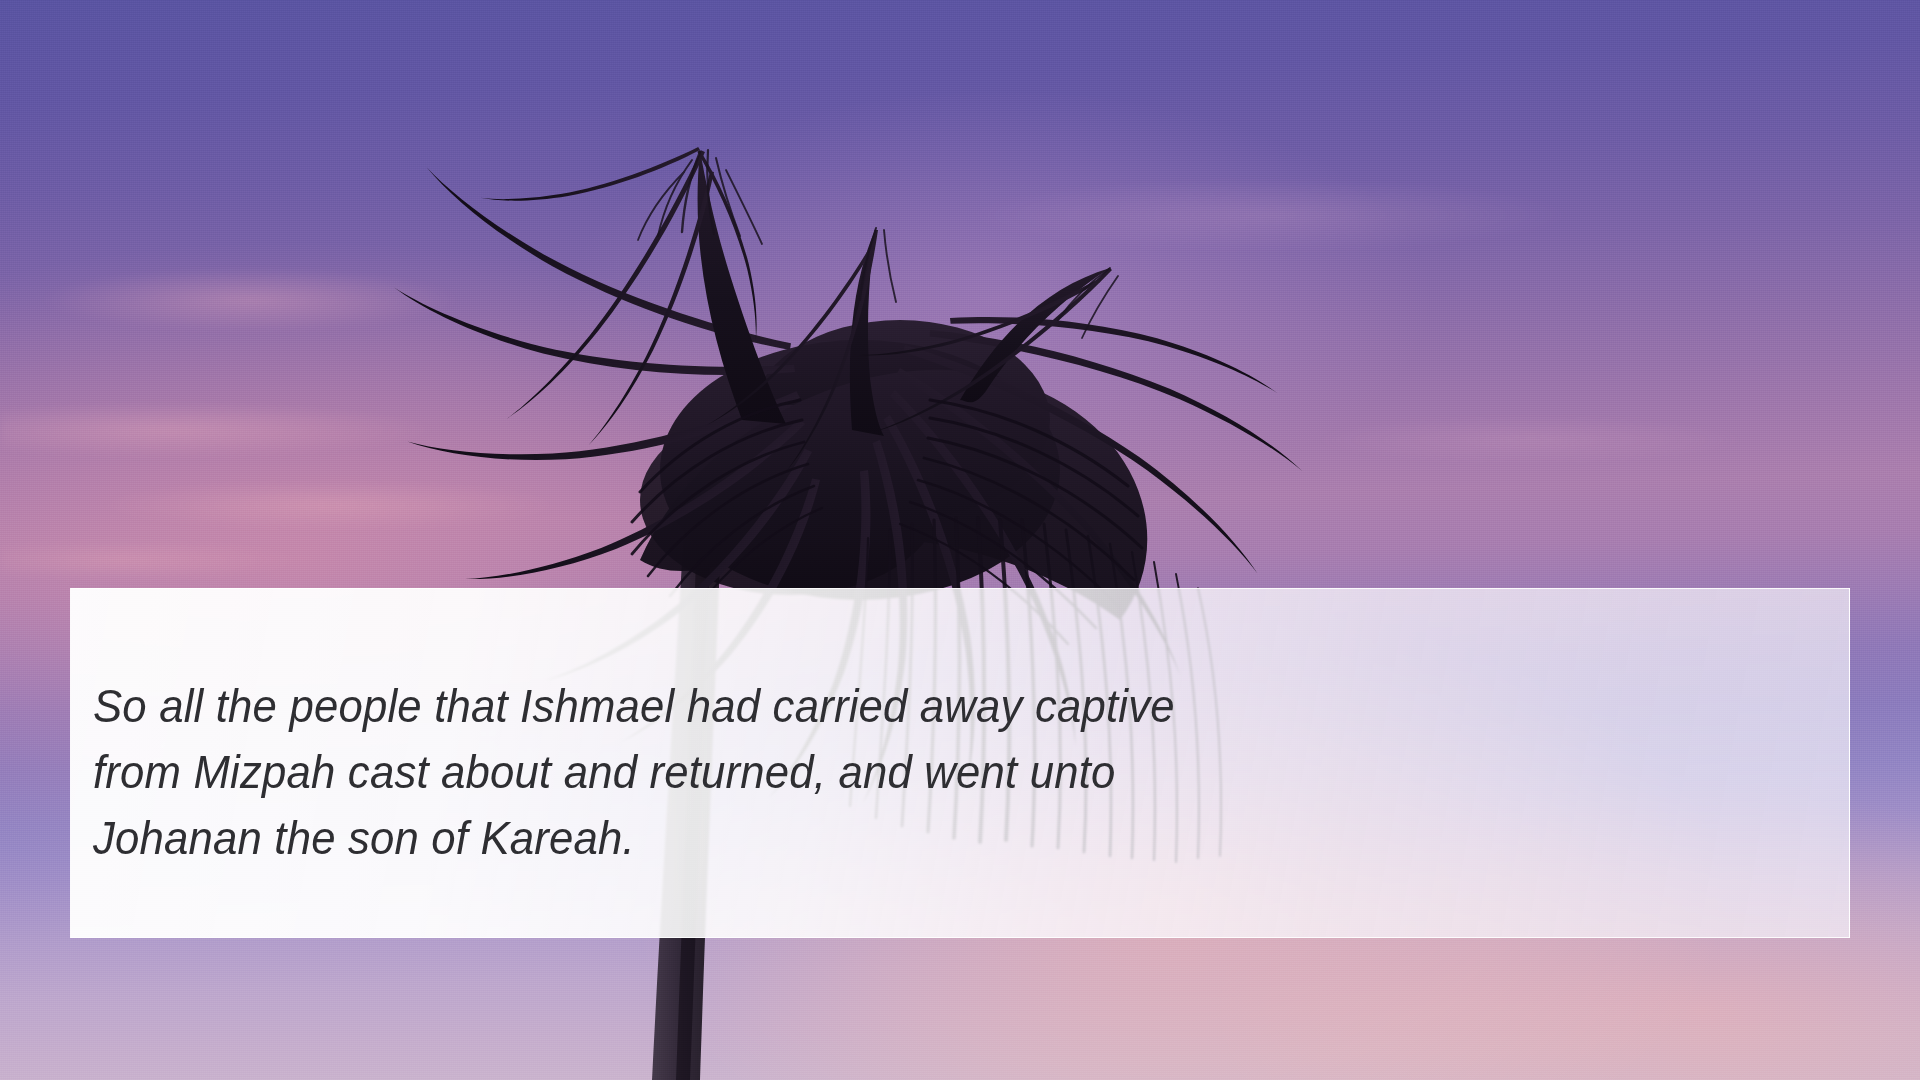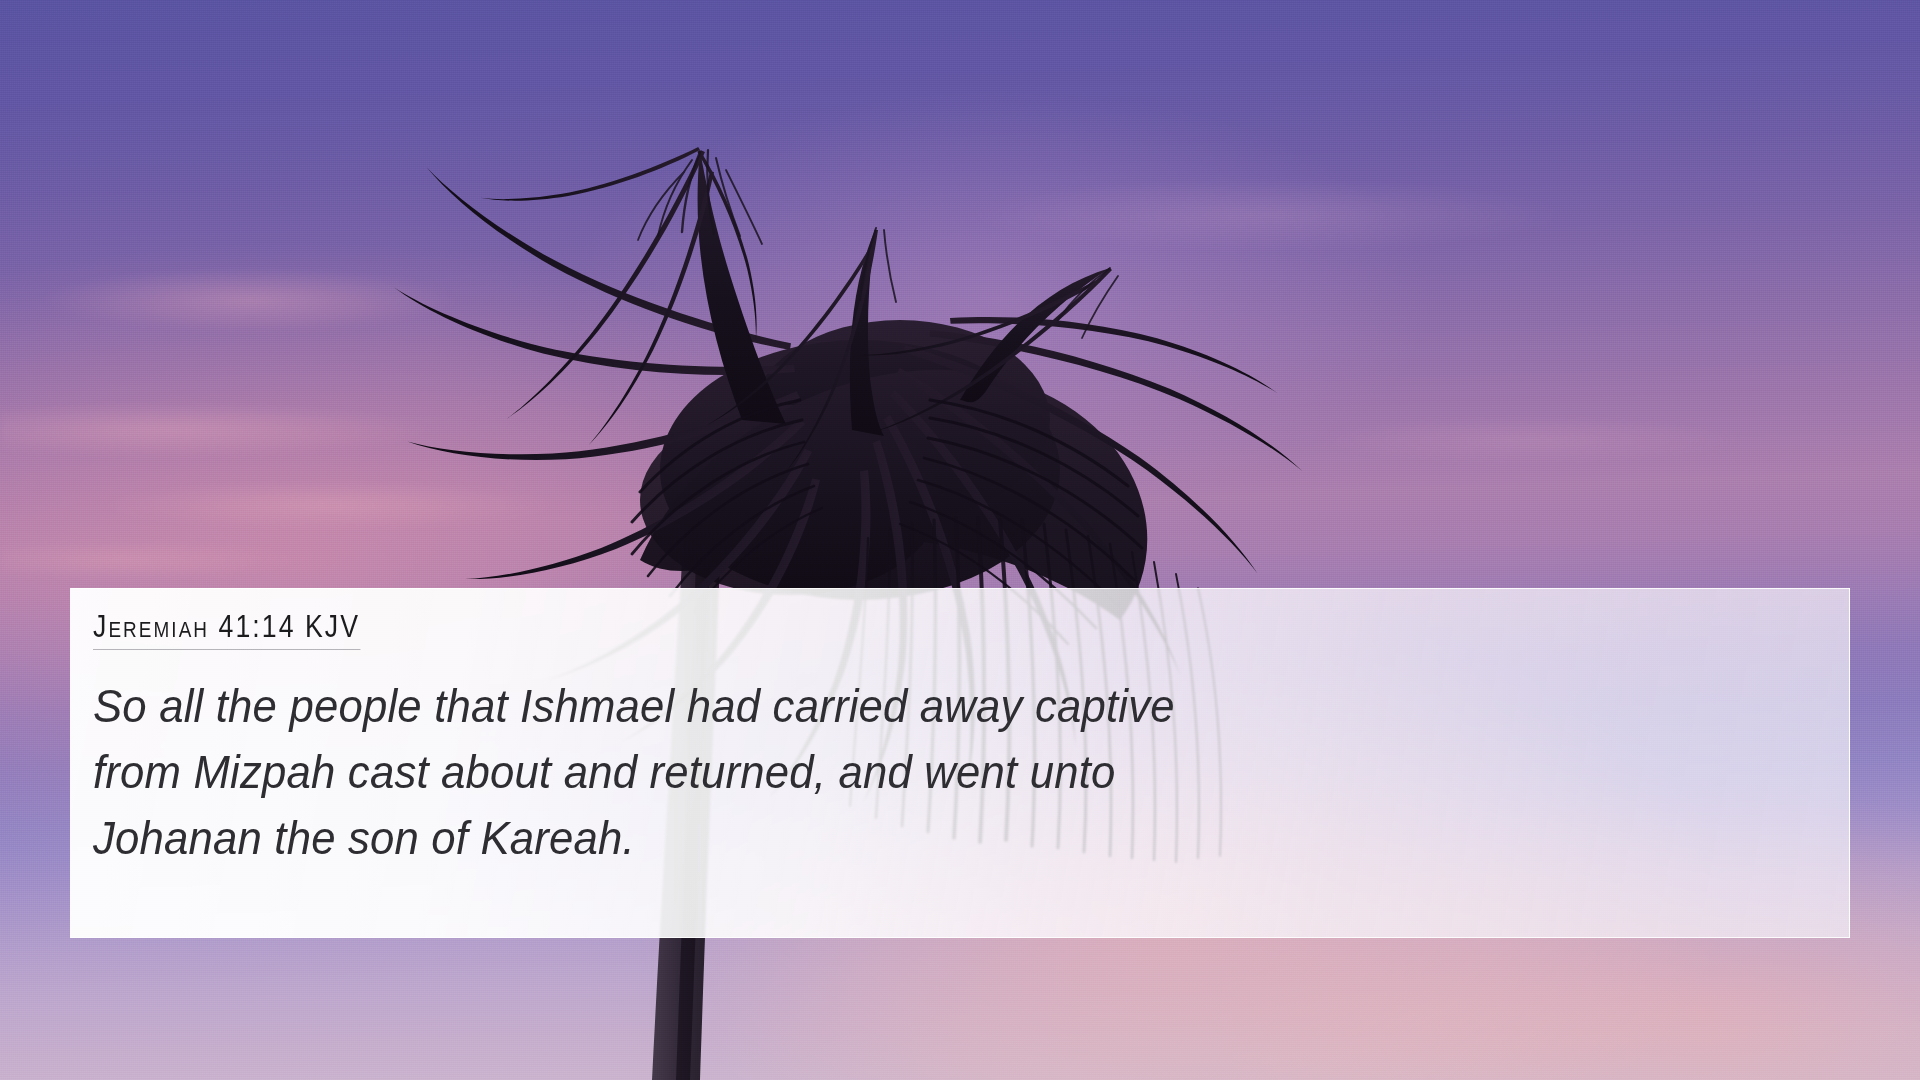--- a/index.html
+++ b/index.html
@@ -252,23 +252,20 @@
       <path d="M726,170 C738,194 750,218 762,244" stroke-width="1.8"></path>
       <path d="M876,228 C868,252 862,276 860,300" stroke-width="2"></path>
       <path d="M884,230 C886,254 890,278 896,302" stroke-width="1.9"></path>
       <path d="M1110,268 C1090,282 1072,300 1058,320" stroke-width="2"></path>
       <path d="M1118,276 C1104,296 1092,316 1082,338" stroke-width="1.8"></path>
     </g>
   </svg>
 
   <div class="panel">
 
-    <div class="ref-wrap">
-      <span class="ref">Jeremiah 41:14 KJV</span>
-    </div>
 
     <div class="verse">
       <span class="ln">So all the people that Ishmael had carried away captive</span>
       <span class="ln">from Mizpah cast about and returned, and went unto</span>
       <span class="ln">Johanan the son of Kareah.</span>
     </div>
 
   </div>
 
   <div class="grain"></div>

